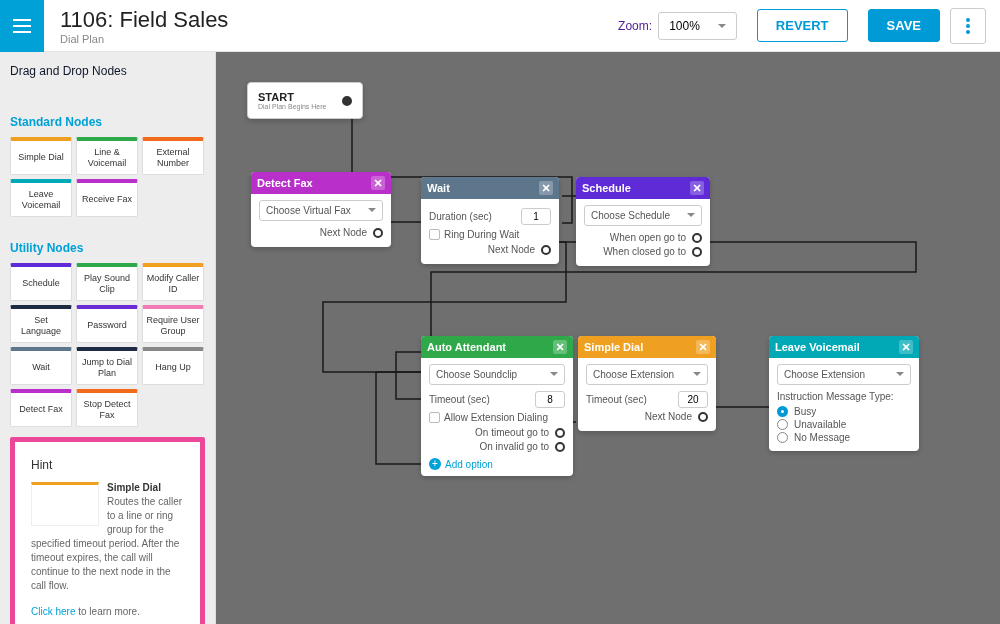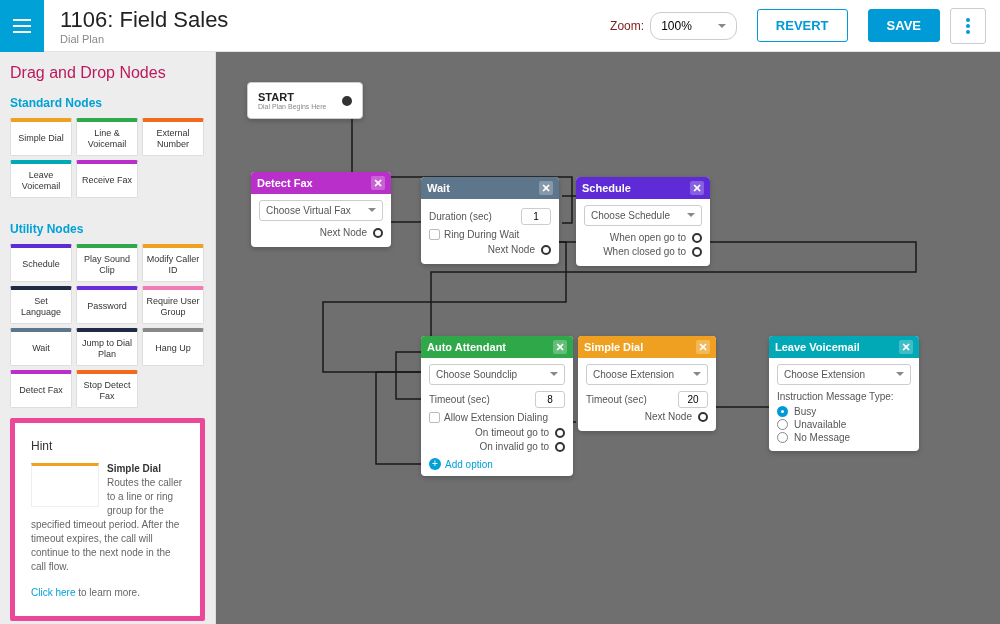--- a/index.html
+++ b/index.html
@@ -4,29 +4,29 @@
 <style>
   *{box-sizing:border-box;margin:0;padding:0;font-family:-apple-system,BlinkMacSystemFont,"Segoe UI",Helvetica,Arial,sans-serif}
   body{width:1000px;height:624px;overflow:hidden;background:#fff;position:relative}
   
   .hdr{height:52px;display:flex;align-items:center;border-bottom:1px solid #e5e5e5;background:#fff}
   .burger{width:44px;height:52px;background:#00a1d6;display:flex;align-items:center;justify-content:center;color:#fff;cursor:pointer}
   .title-area{padding:4px 16px}
   .title{font-size:22px;font-weight:400;color:#222}
   .subtitle{font-size:11px;color:#888}
   .hdr-spacer{flex:1}
-  .zoom-lbl{font-size:12px;color:#7f1d1d;margin-right:6px}
-  .select{border:1px solid #ccc;border-radius:11px;padding:6px 10px;font-size:12px;background:#fff;display:flex;align-items:center;gap:24px;cursor:pointer}
+  .zoom-lbl{font-size:12px;color:#4c1d95;margin-right:6px}
+  .select{border:1px solid #ccc;border-radius:3px;padding:6px 10px;font-size:12px;background:#fff;display:flex;align-items:center;gap:16px;cursor:pointer}
   .btn{border:1px solid #009ad6;color:#009ad6;background:#fff;padding:8px 18px;border-radius:3px;font-size:13px;font-weight:600;cursor:pointer;margin-left:20px}
   .btn-primary{background:#009ad6;color:#fff}
   .kebab{width:36px;height:36px;border:1px solid #ccc;border-radius:3px;margin:0 14px 0 10px;display:flex;align-items:center;justify-content:center;color:#009ad6;cursor:pointer}
   
   .body{position:absolute;top:52px;left:0;right:0;bottom:0;display:flex}
   .sidebar{width:216px;background:#ededed;border-right:1px solid #ddd;padding:12px 10px 8px;overflow:hidden;display:flex;flex-direction:column}
-  .side-h{font-size:16px;color:#be185d;margin-bottom:0}
+  .side-h{font-size:12px;color:#0f172a;margin-bottom:23px}
   .grp-title{color:#00a1d6;font-size:12px;font-weight:600;margin:14px 0 8px}
   .palette{display:flex;flex-wrap:wrap;gap:4px;margin-bottom:10px}
   .pnode{width:62px;height:38px;background:#fff;border:1px solid #ddd;border-radius:2px;border-top:4px solid #888;font-size:9px;line-height:1.15;color:#333;display:flex;align-items:center;justify-content:center;text-align:center;padding:0 2px;cursor:grab}
   .hint{background:#fff;border:5px solid #ec4899;border-radius:2px;padding:16px;margin-top:auto}
   .hint-title{font-size:12px;color:#333;margin-bottom:10px}
   .hint-body{font-size:10px;color:#666;line-height:1.4}
   .hint-name{color:#333;font-weight:600;font-size:10px;margin-bottom:2px}
   .hint-link{color:#00a1d6;font-size:10px;cursor:pointer}
   .hint-thumb{float:left;width:68px;height:44px;border:1px solid #eee;margin:0 8px 4px 0;border-top:3px solid #f0a020}
   

